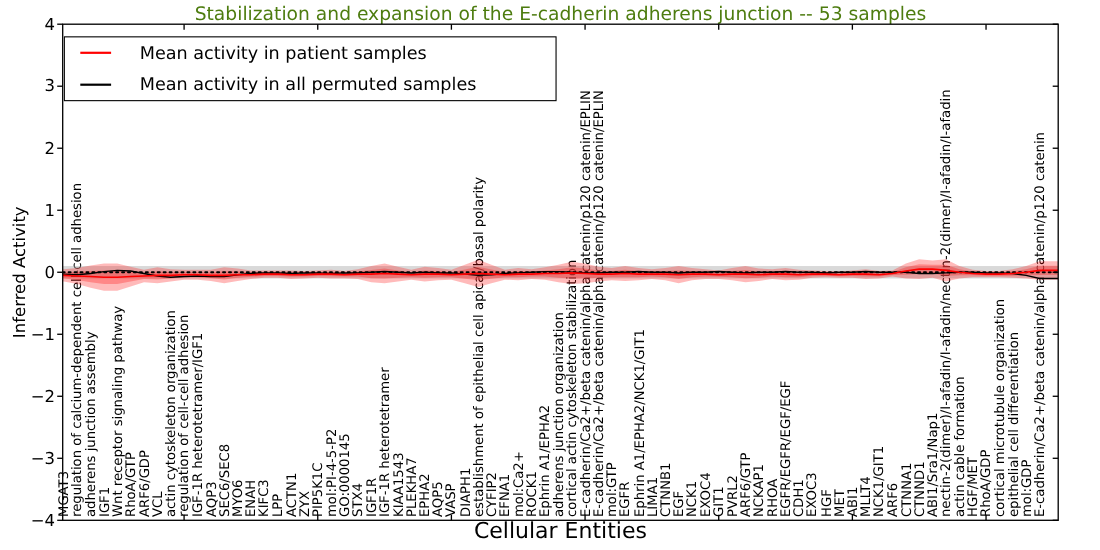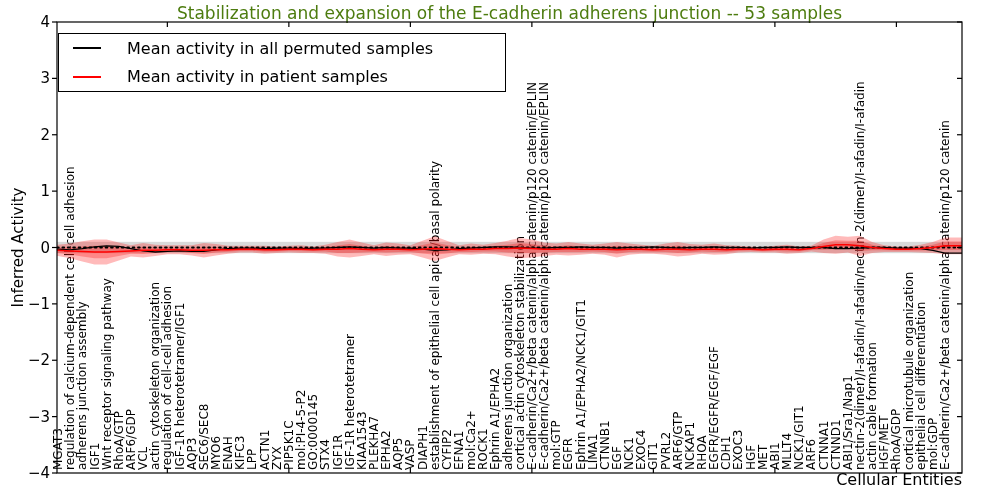--- a/index.html
+++ b/index.html
@@ -2,22 +2,22 @@
 <html><head>
 <meta charset="utf-8">
 <style>
   html,body{margin:0;padding:0;background:#ffffff;}
   #figure{position:relative;width:1000px;height:500px;background:#ffffff;
           font-family:"DejaVu Sans","Liberation Sans",sans-serif;overflow:hidden;}
   #plot-title{position:absolute;left:57px;top:3px;width:905px;text-align:center;
               font-size:17px;color:#4d7c0f;z-index:1;white-space:nowrap;}
   #y-axis-label{position:absolute;left:-62px;top:238px;width:160px;height:19px;text-align:center;
                 font-size:15px;color:#000;transform:rotate(-90deg);z-index:1;}
-  #x-axis-label{position:absolute;left:57px;top:470px;width:905px;text-align:right;
-                font-size:16px;color:#000;z-index:1;}
+  #x-axis-label{position:absolute;left:57px;top:470px;width:905px;text-align:center;
+                font-size:20px;color:#000;z-index:1;}
   #entity-labels{position:absolute;left:0;top:0;z-index:2;}
   .entity-label{position:absolute;height:12px;line-height:12px;font-size:12px;color:#000;
                 white-space:nowrap;transform:rotate(-90deg);transform-origin:0 0;}
   #yticks .y-tick-label{position:absolute;width:42px;text-align:right;font-size:15px;
                         color:#000;height:18px;line-height:18px;}
   #chart-svg{position:absolute;left:0;top:0;z-index:3;}
   #legend{position:absolute;left:58px;top:33px;width:446px;height:57px;background:#fff;
           border:1.5px solid #000;z-index:4;display:flex;flex-direction:column;justify-content:space-around;}
   .legend-row{display:flex;align-items:center;height:26px;}
   .legend-swatch{width:28px;height:0;border-top:2px solid #000;margin-left:14px;flex:none;}
@@ -163,21 +163,21 @@
       <line x1="653.3835616438356" y1="22" x2="653.3835616438356" y2="27" stroke="#000" stroke-width="1.2"></line>
       <line x1="653.3835616438356" y1="468" x2="653.3835616438356" y2="473" stroke="#000" stroke-width="1.2"></line>
       <line x1="774.8904109589041" y1="22" x2="774.8904109589041" y2="27" stroke="#000" stroke-width="1.2"></line>
       <line x1="774.8904109589041" y1="468" x2="774.8904109589041" y2="473" stroke="#000" stroke-width="1.2"></line>
       <line x1="896.3972602739726" y1="22" x2="896.3972602739726" y2="27" stroke="#000" stroke-width="1.2"></line>
       <line x1="896.3972602739726" y1="468" x2="896.3972602739726" y2="473" stroke="#000" stroke-width="1.2"></line>
     </svg>
 
   <div id="legend">
     <div class="legend-row">
+      <div class="legend-swatch" style="border-top-color: rgb(255, 0, 0);"></div>
+      <div class="legend-label">Mean activity in patient samples</div>
+    </div>
+    <div class="legend-row">
       <div class="legend-swatch" style="border-top-color: rgb(0, 0, 0);"></div>
       <div class="legend-label">Mean activity in all permuted samples</div>
-    </div>
-    <div class="legend-row">
-      <div class="legend-swatch" style="border-top-color: rgb(255, 0, 0);"></div>
-      <div class="legend-label">Mean activity in patient samples</div>
     </div>
   </div>
 </div>
 
 </body></html>

